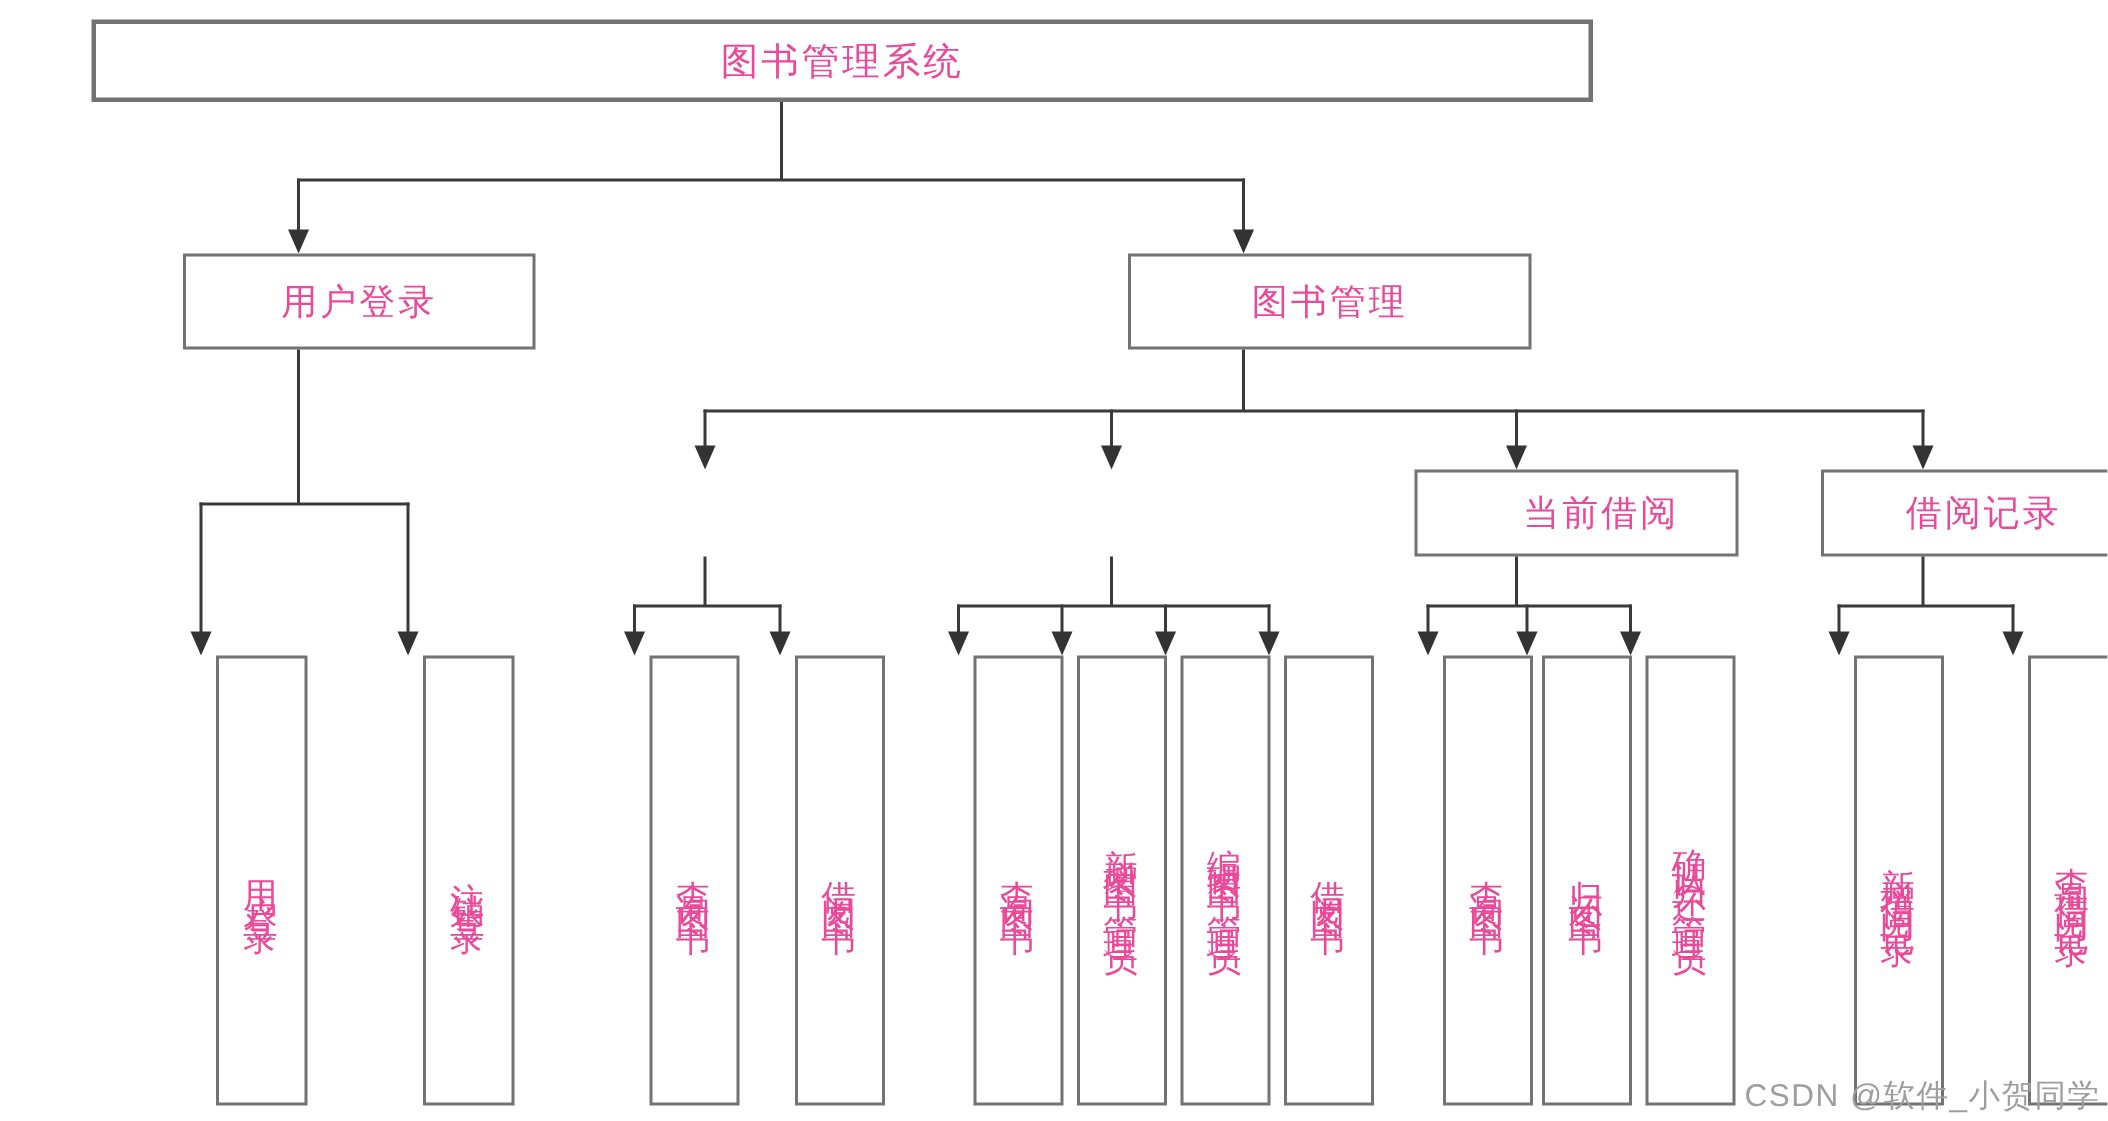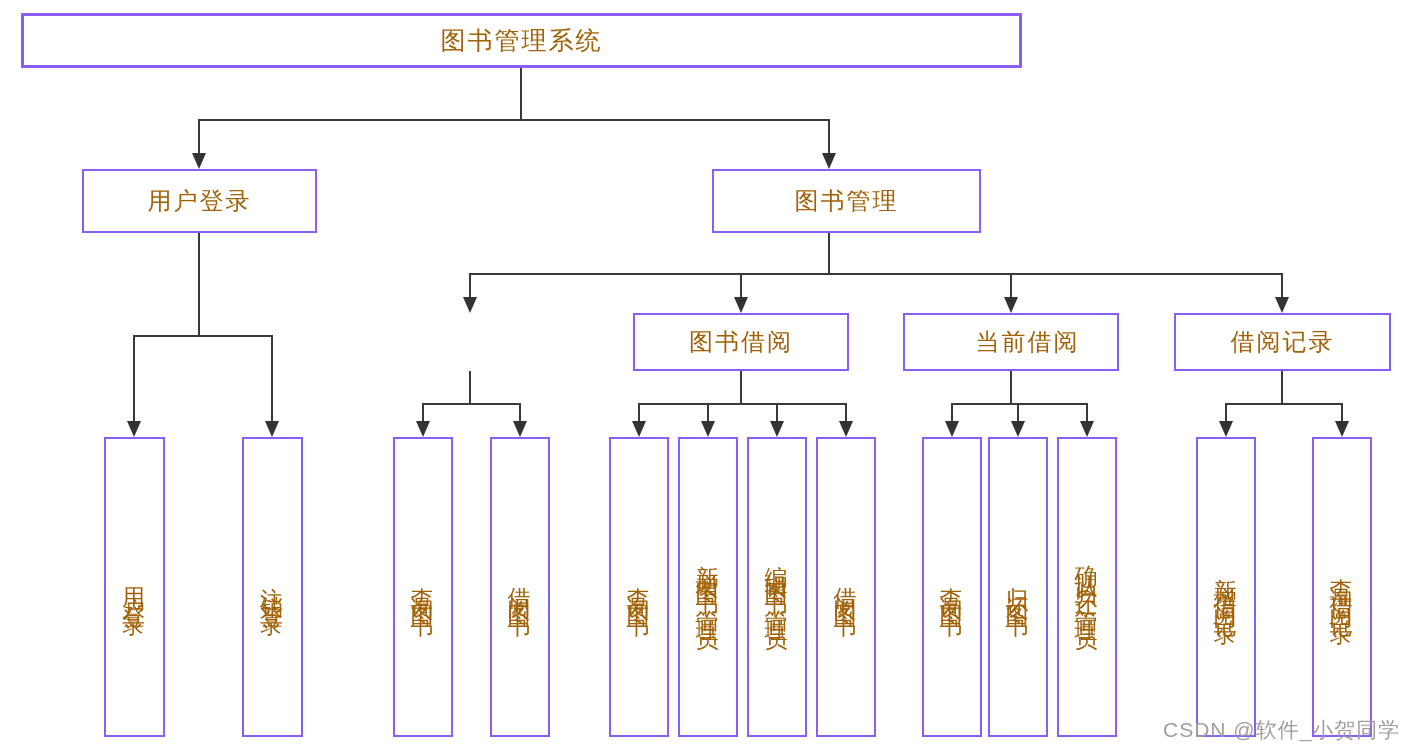--- a/index.html
+++ b/index.html
@@ -2,23 +2,23 @@
 <html><head>
 <meta charset="utf-8">
 <style>
   html,body{margin:0;padding:0;background:#fff;}
   .canvas{
     position:relative;width:1405px;height:747px;background:#fff;
     font-family:"Liberation Sans","DejaVu Sans",sans-serif;color:#333;
     overflow:hidden;
   }
   .box{
-    position:absolute;background:#fff;border:2px solid #8b5cf6;box-sizing:border-box;
+    position:absolute;background:#fff;border:2px solid #737373;box-sizing:border-box;
     display:flex;align-items:center;justify-content:center;
-    font-size:24px;color:#a16207;letter-spacing:2px;white-space:nowrap;
+    font-size:24px;color:#ec4899;letter-spacing:2px;white-space:nowrap;margin-left:40px;
   }
   .root{border-width:3px;font-size:25px;}
   .vbox{
     writing-mode:vertical-rl;font-size:23px;letter-spacing:9px;
     display:flex;align-items:center;justify-content:center;
   }
   .hline,.vline{position:absolute;background:#3a3a3a;}
   .arrow{
     position:absolute;width:0;height:0;
     border-left:7px solid transparent;border-right:7px solid transparent;
@@ -57,21 +57,20 @@
   <div class="hline" style="left:469px;top:273px;width:814px;height:2px;"></div>
   <div class="vline" style="left:469px;top:273px;width:2px;height:26px;"></div>
   <div class="arrow" style="left:463px;top:297px;"></div>
   <div class="vline" style="left:740px;top:273px;width:2px;height:26px;"></div>
   <div class="arrow" style="left:734px;top:297px;"></div>
   <div class="vline" style="left:1010px;top:273px;width:2px;height:26px;"></div>
   <div class="arrow" style="left:1004px;top:297px;"></div>
   <div class="vline" style="left:1281px;top:273px;width:2px;height:26px;"></div>
   <div class="arrow" style="left:1275px;top:297px;"></div>
 
-  <div class="box" style="left:633px;top:313px;width:216px;height:58px;">图书借阅</div>
   <div class="box" style="left:903px;top:313px;width:216px;height:58px;padding-left:33px;">当前借阅</div>
   <div class="box" style="left:1174px;top:313px;width:217px;height:58px;">借阅记录</div>
 
   <div class="vline" style="left:469px;top:371px;width:2px;height:33px;"></div>
   <div class="hline" style="left:422px;top:403px;width:99px;height:2px;"></div>
   <div class="vline" style="left:422px;top:403px;width:2px;height:20px;"></div>
   <div class="arrow" style="left:416px;top:421px;"></div>
   <div class="vline" style="left:519px;top:403px;width:2px;height:20px;"></div>
   <div class="arrow" style="left:513px;top:421px;"></div>
 

